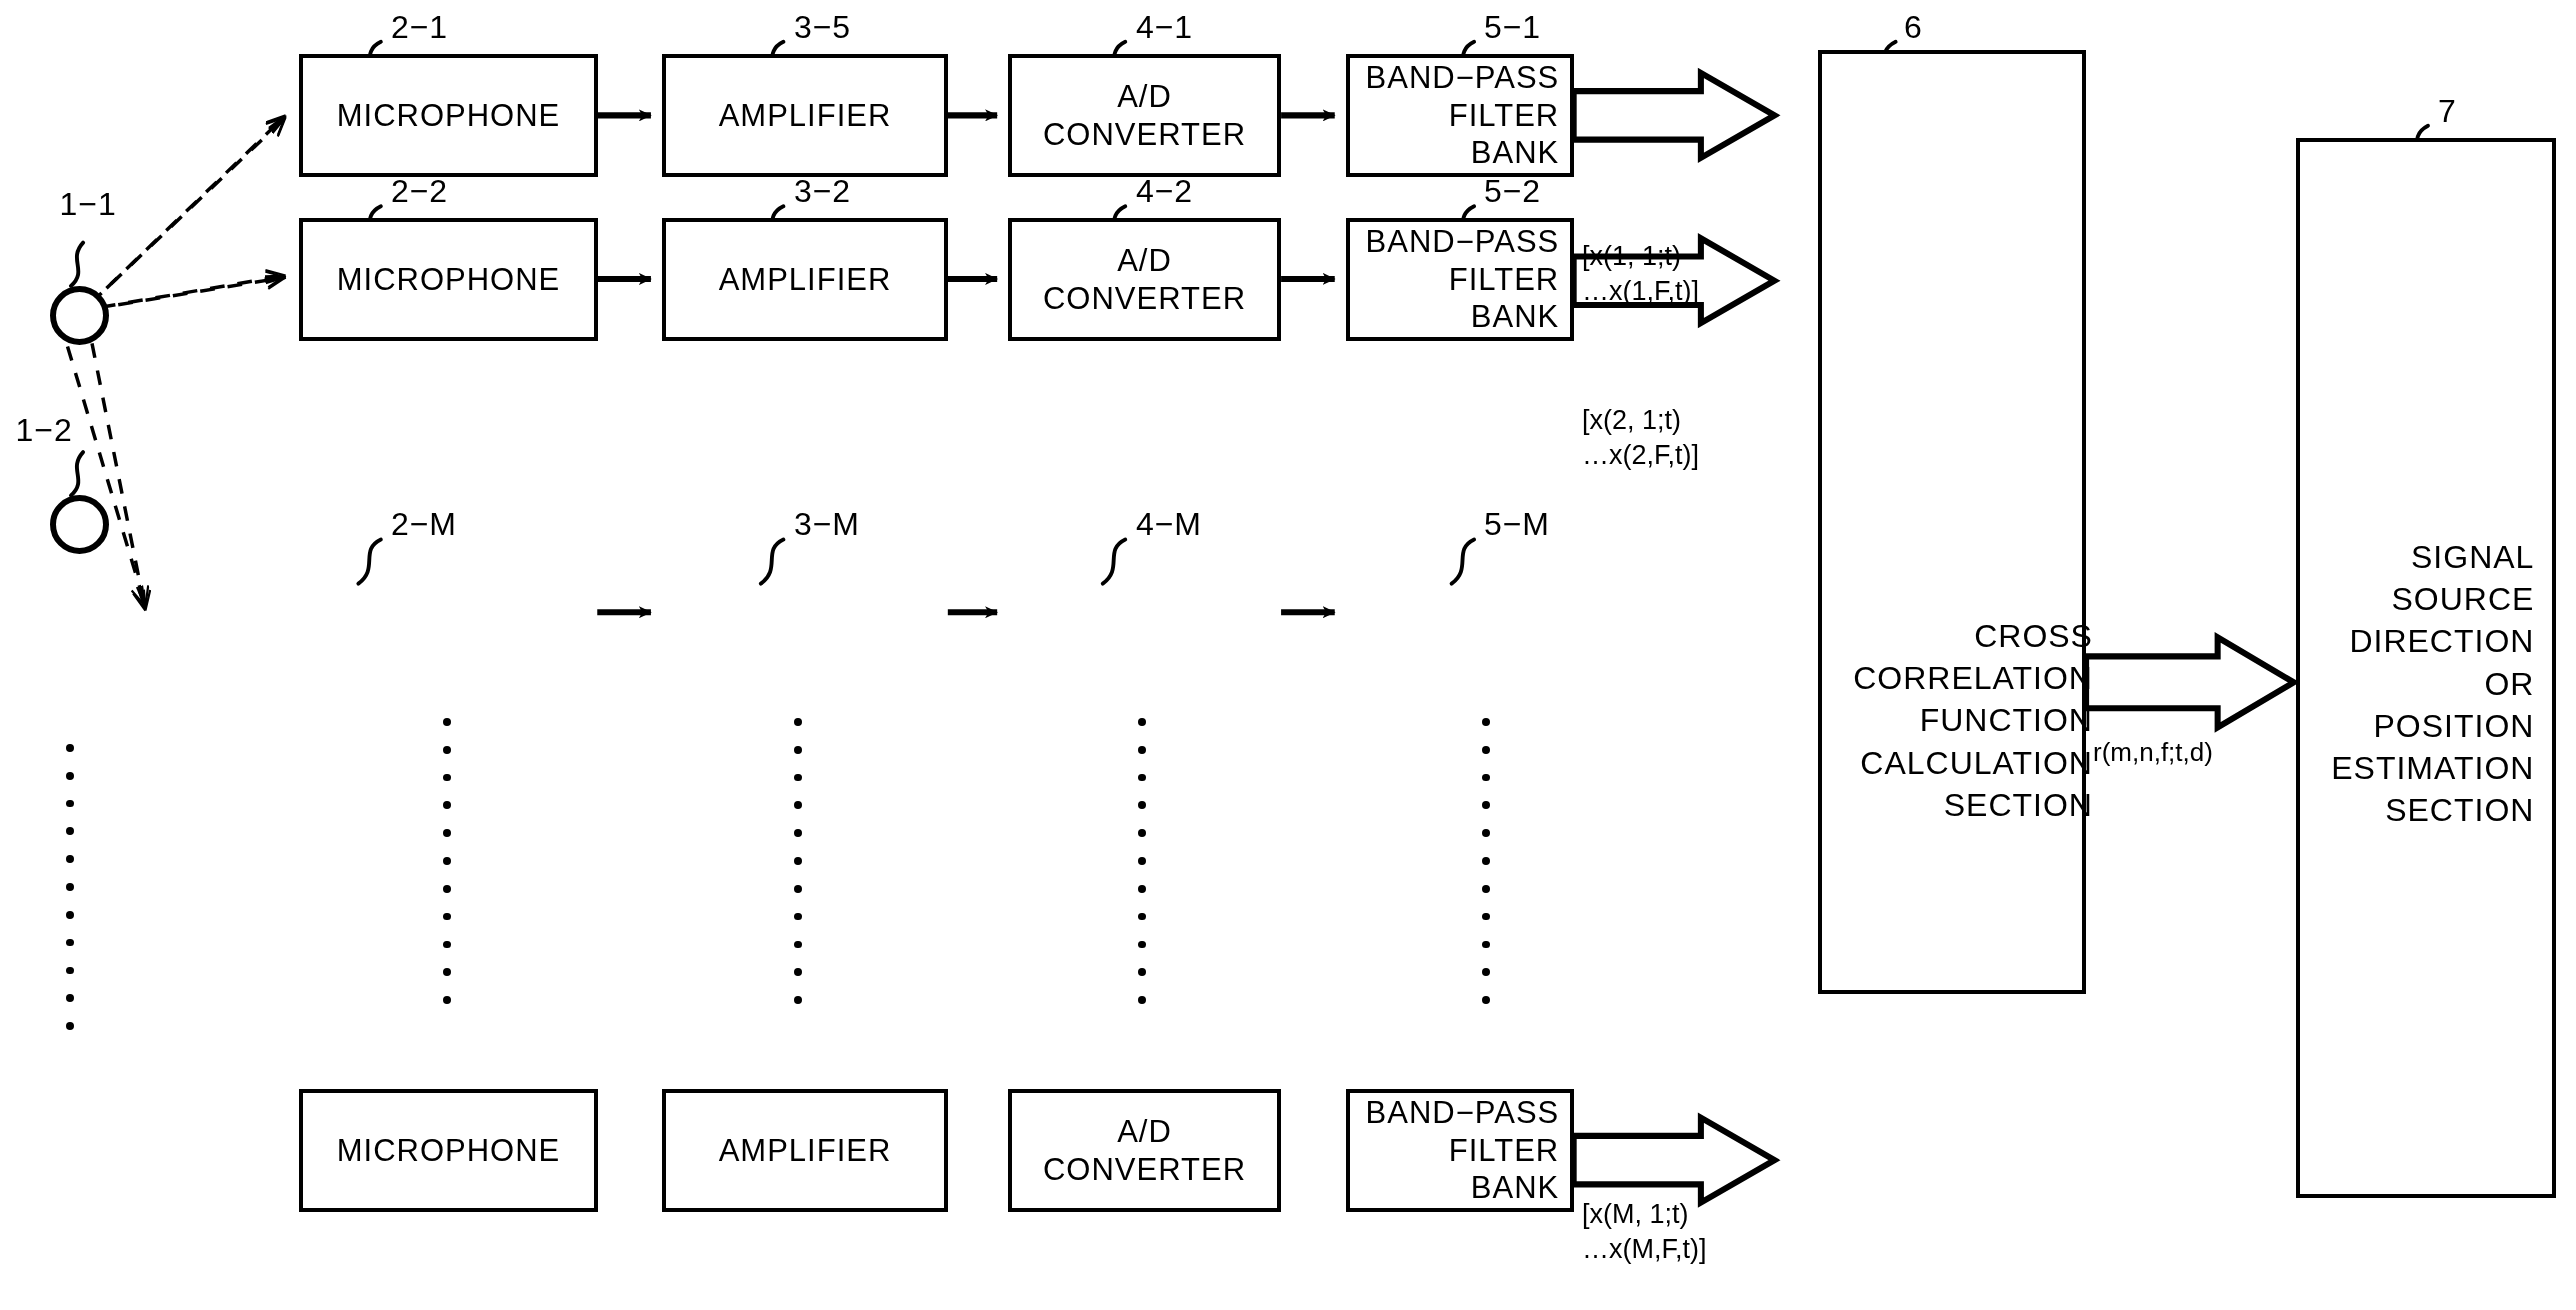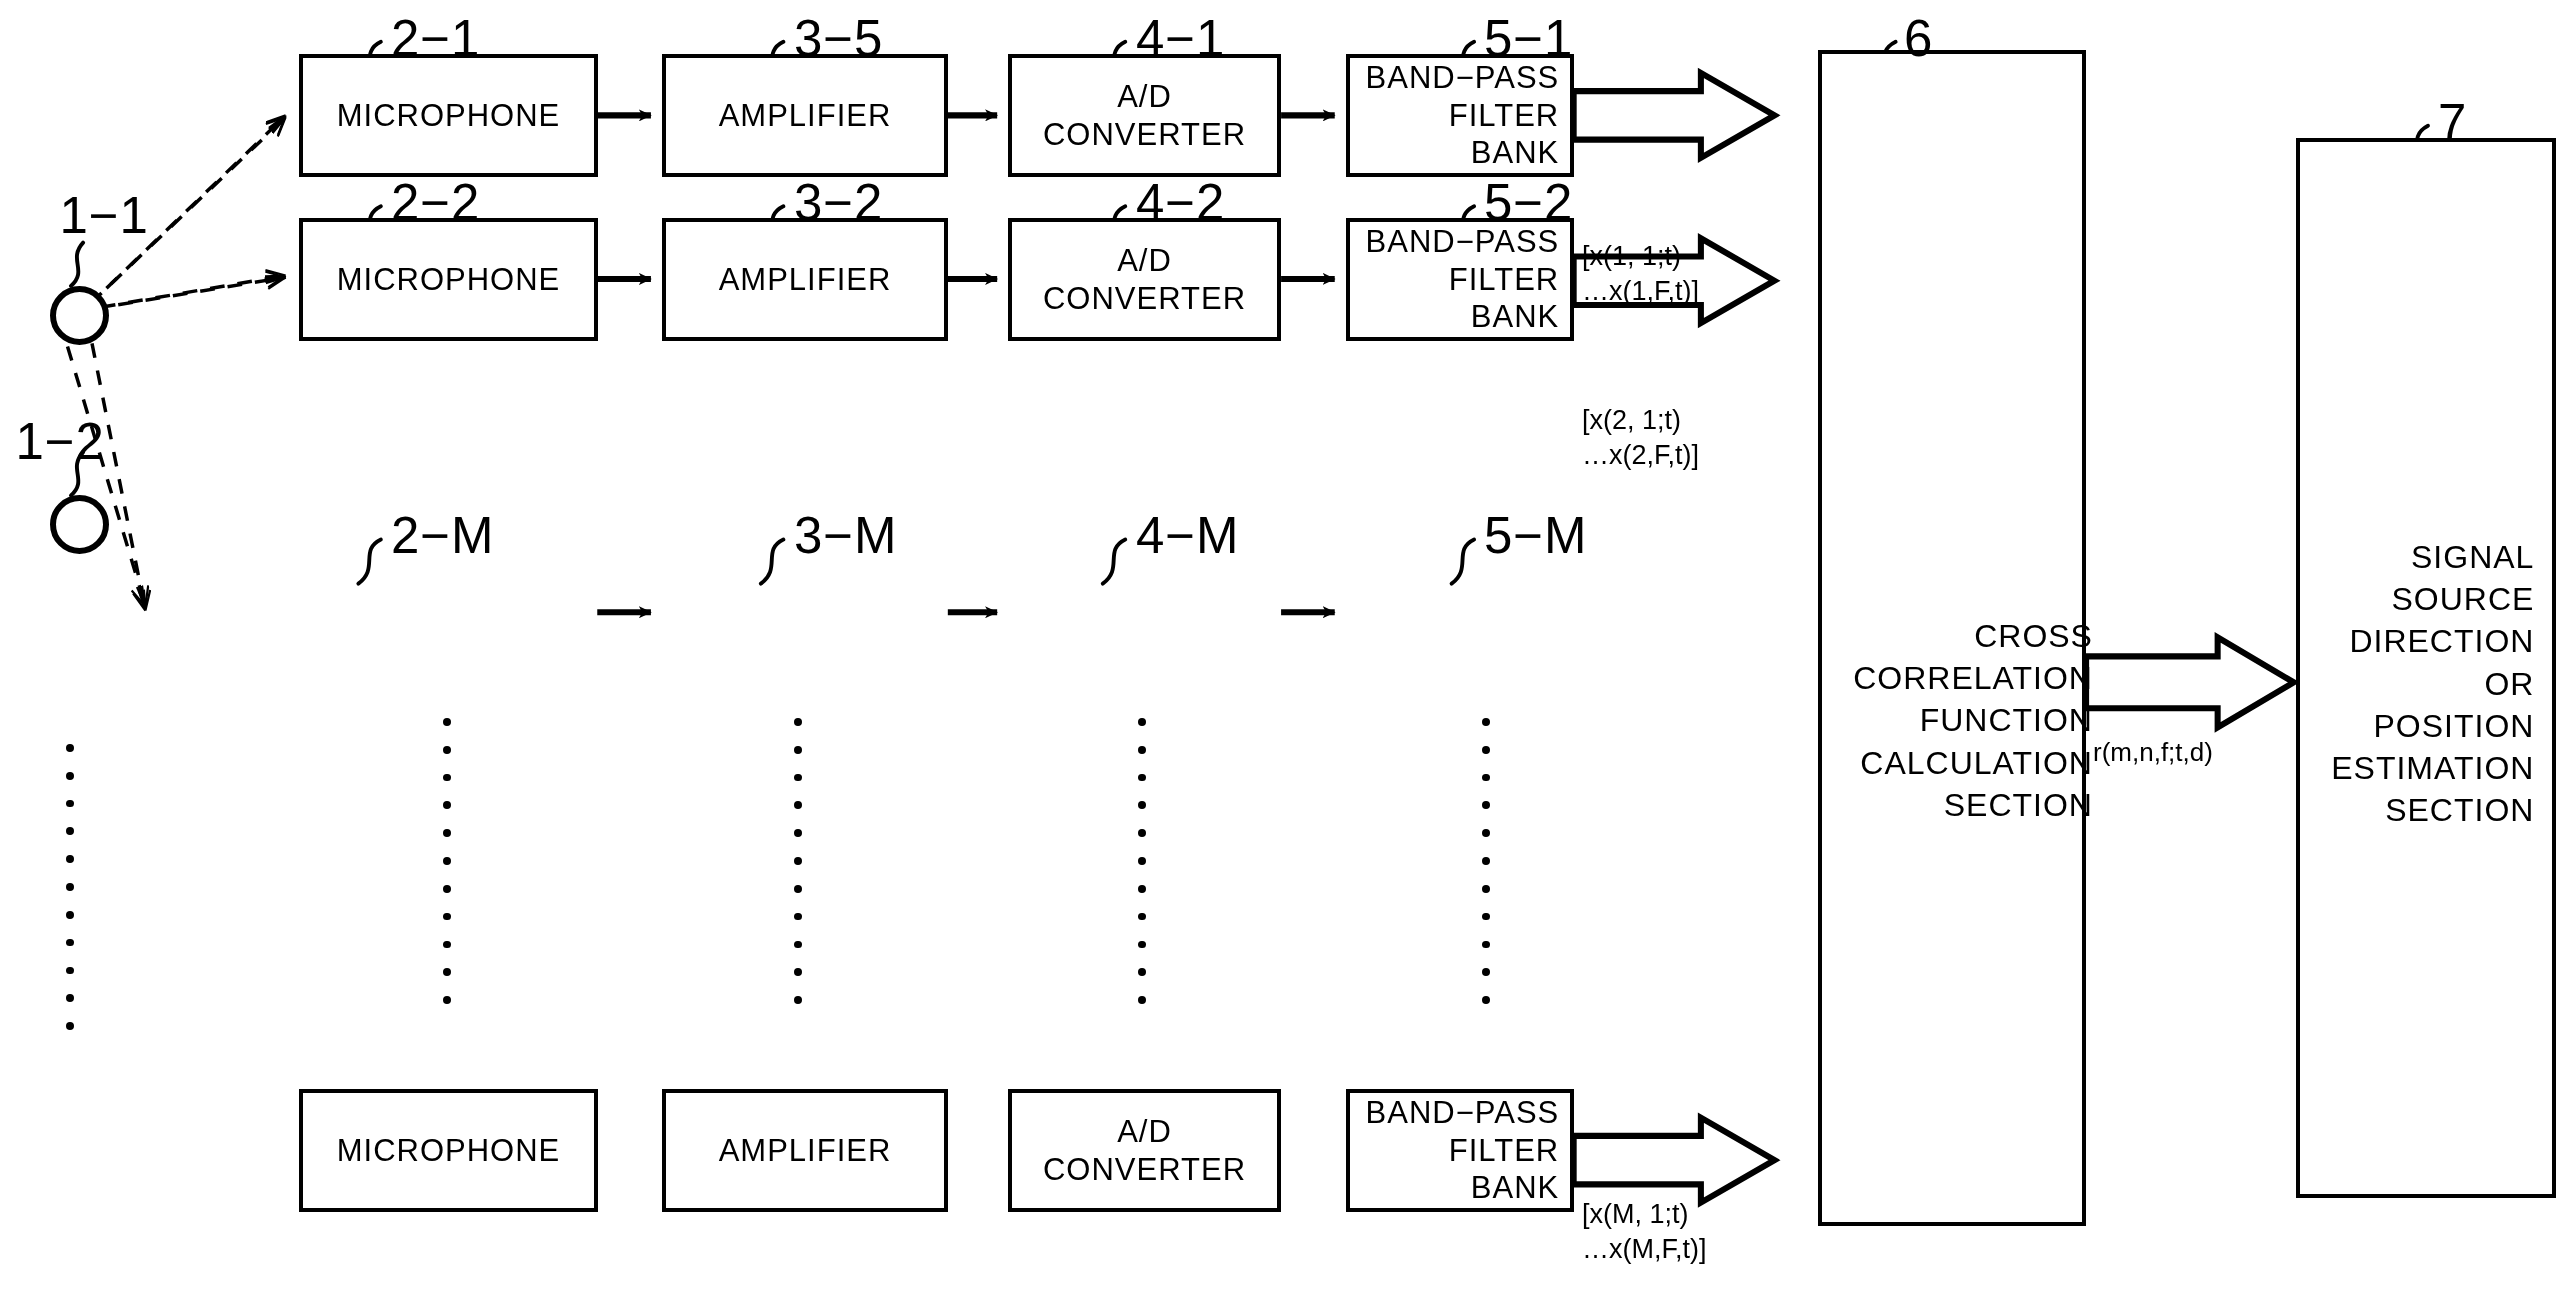--- a/index.html
+++ b/index.html
@@ -52,21 +52,21 @@
     padding-left: 0;
   }
   .blk .lbl.tall {
     font-size: 32px;
     line-height: 1.32;
   }
   
   .refnum {
     position: absolute;
     font-family: "Liberation Sans", sans-serif;
-    font-size: 51px;
+    font-size: 32px;
     letter-spacing: 0.9px;
     color: #000;
     z-index: 9;
     white-space: nowrap;
   }
   
   .sig {
     position: absolute;
     font-family: "Liberation Sans", sans-serif;
     font-size: 27px;
@@ -250,21 +250,21 @@
 CONVERTER</div>
   </div>
   <div class="blk" style="left:1346px; top:1089px; width:228px; height:123px;">
     <div class="lbl">BAND−PASS
 FILTER
 BANK</div>
   </div>
   <div class="sig" style="left:1582px; top:1197px;">[x(M, 1;t)
 …x(M,F,t)]</div>
 
-  <div class="blk" style="left:1818px; top:50px; width:268px; height:1176px;">
+  <div class="blk" style="left:1818px; top:50px; width:268px; height:944px;">
     <div class="lbl tall" style="position:absolute; left:15.6px; top:561px;">CROSS
 CORRELATION
 FUNCTION
 CALCULATION
 SECTION</div>
   </div>
 
   <div class="sig r-lbl" style="left:2093px; top:736px;">r(m,n,f;t,d)</div>
 
   <div class="blk" style="left:2296px; top:138px; width:260px; height:1060px;">

